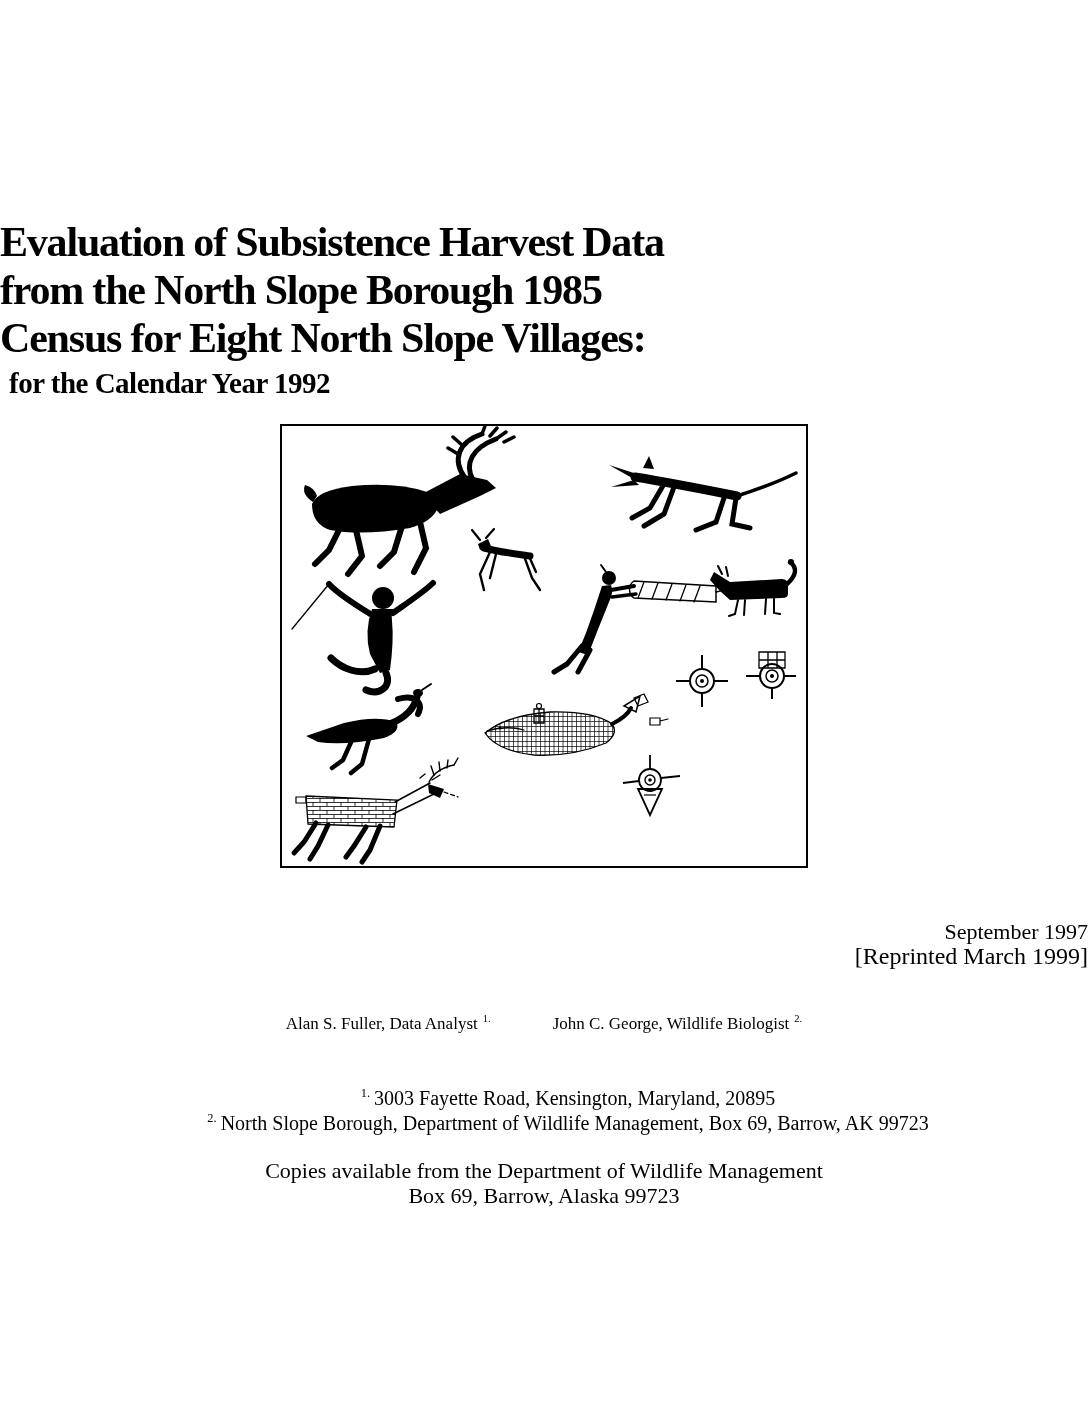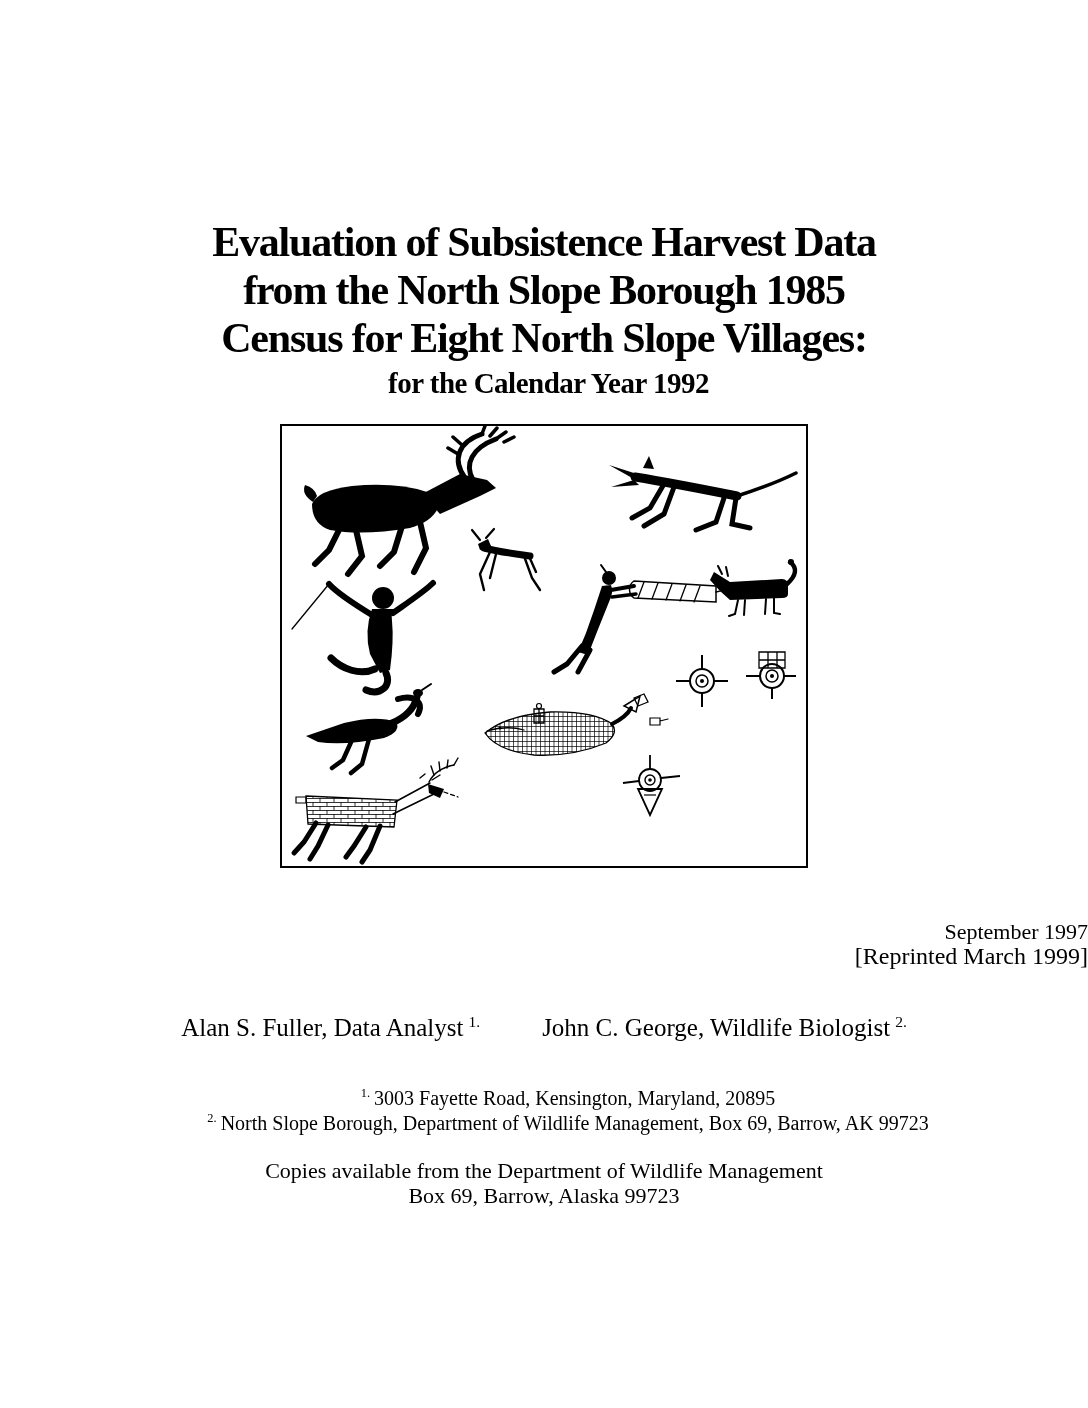--- a/index.html
+++ b/index.html
@@ -6,21 +6,20 @@
   .page{
     position:relative;
     width:1088px;height:1408px;
     background:#ffffff;
     color:#000;
     font-family:"Liberation Serif", serif;
     overflow:hidden;
   }
   .title-block{
     position:absolute;left:0;right:0;top:218px;
-    text-align:center;
   }
   .title-block h1{margin:0;font-weight:700;}
   .tline{
     display:block;
     font-size:42px;line-height:48px;
     letter-spacing:-1.2px;
     white-space:nowrap;
   }
   .subtitle{
     font-weight:700;
@@ -37,21 +36,21 @@
   .petroglyph-frame svg{display:block;}
   .date-block{
     position:absolute;left:0;right:0;top:920px;
     text-align:right;
   }
   .pub-date{font-size:22px;line-height:24px;}
   .reprint{font-size:24px;line-height:20px;margin-top:2px;}
   .authors-row{
     position:absolute;left:0;right:0;top:1014px;
     display:flex;justify-content:center;gap:62px;
-    font-size:25px;
+    font-size:17px;
   }
   .author sup, .fn sup{
     font-size:62%;
     line-height:0;
   }
   .author sup{margin-left:5px;}
   .fn sup{margin-right:4px;}
   .footnotes{
     position:absolute;left:0;right:0;top:1086px;
     text-align:center;

